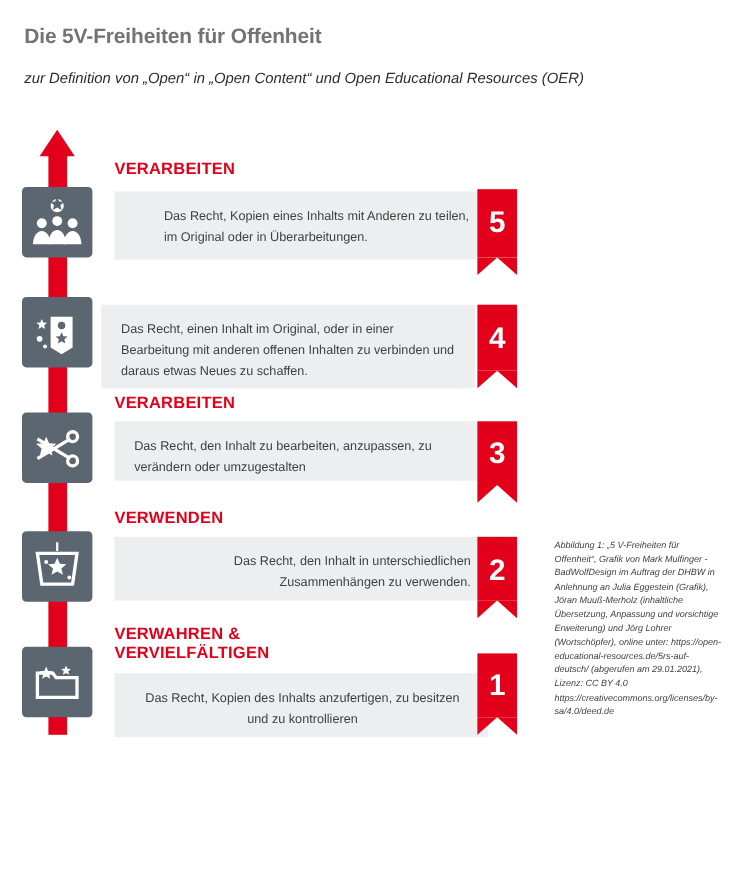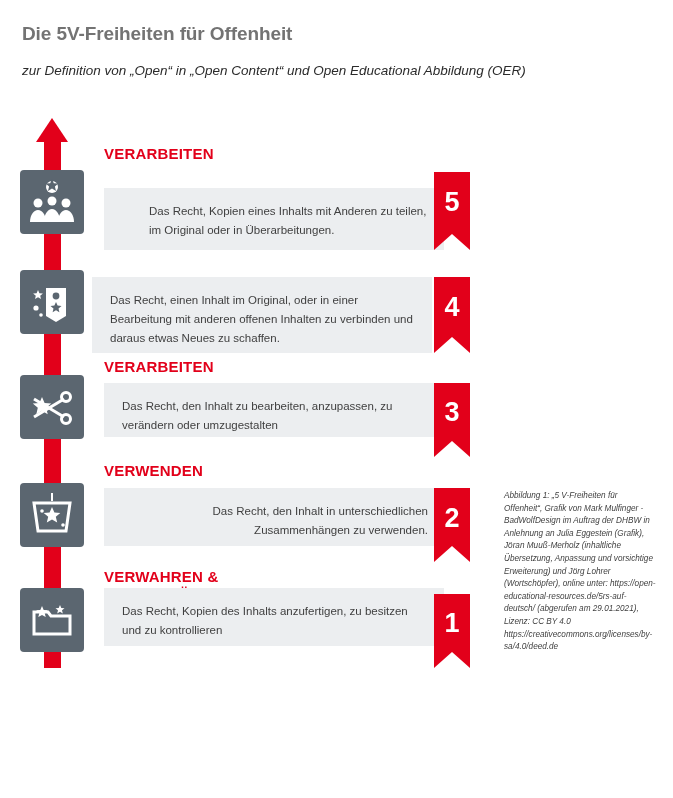--- a/index.html
+++ b/index.html
@@ -94,28 +94,28 @@
     font-size:13.5px;font-style:italic;font-weight:bold;
     color:#e2001a;line-height:28px;
   }
 </style>
 </head>
 <body>
 
 <div class="page">
 
   <h1 class="title">Die 5V-Freiheiten für Offenheit</h1>
-  <div class="subtitle">zur Definition von „Open“ in „Open Content“ und Open Educational Abbildung (OER)</div>
+  <div class="subtitle">zur Definition von „Open“ in „Open Content“ und Open Educational Resources (OER)</div>
 
   <div class="arrow-head"></div>
   <div class="arrow-shaft"></div>
 
   <div class="row">
     <div class="row-head" style="left:104px;top:145px;">VERARBEITEN</div>
-    <div class="box" style="left:104px;top:188px;width:340px;height:62px;padding-left:45px;">Das Recht, Kopien eines Inhalts mit Anderen zu teilen, im Original oder in Überarbeitungen.</div>
+    <div class="box" style="left:104px;top:174px;width:340px;height:62px;padding-left:45px;">Das Recht, Kopien eines Inhalts mit Anderen zu teilen, im Original oder in Überarbeitungen.</div>
     <div class="ribbon" style="left:434px;top:172px;height:62px;"></div>
     <div class="ribbon-tail" style="left:434px;top:234px;"></div>
     <div class="ribbon-num" style="left:434px;top:187px;">5</div>
     <div class="icon-box" style="top:170px;">
       <svg width="64" height="64" viewBox="0 0 64 64" aria-hidden="true">
         <circle cx="32" cy="17" r="6" fill="#ffffff"></circle>
         <path d="M32 9 l1.8 4.2 4.6.3-3.5 3 1.1 4.5L32 18.6l-4 2.4 1.1-4.5-3.5-3 4.6-.3z" fill="#5b6670"></path>
         <circle cx="18" cy="33" r="4.5" fill="#ffffff"></circle>
         <circle cx="32" cy="31" r="4.5" fill="#ffffff"></circle>
         <circle cx="46" cy="33" r="4.5" fill="#ffffff"></circle>
@@ -173,21 +173,21 @@
         <path d="M14 20 L50 20 L46 48 L18 48 Z" fill="none" stroke="#ffffff" stroke-width="3"></path>
         <path d="M32 24 l2.4 5.4 5.9.5-4.5 3.9 1.4 5.8L32 36.5l-5.2 3.1 1.4-5.8-4.5-3.9 5.9-.5z" fill="#ffffff"></path>
         <circle cx="22" cy="28" r="1.8" fill="#ffffff"></circle>
         <circle cx="43" cy="42" r="1.8" fill="#ffffff"></circle>
       </svg>
     </div>
   </div>
 
   <div class="row">
     <div class="row-head" style="left:104px;top:568px;">VERWAHREN &amp; VERVIELFÄLTIGEN</div>
-    <div class="box" style="left:104px;top:588px;width:340px;height:58px;">Das Recht, Kopien des Inhalts anzufertigen, zu besitzen und zu kontrollieren</div>
+    <div class="box" style="left:104px;top:612px;width:340px;height:58px;text-align:center;">Das Recht, Kopien des Inhalts anzufertigen, zu besitzen und zu kontrollieren</div>
     <div class="ribbon" style="left:434px;top:594px;height:58px;"></div>
     <div class="ribbon-tail" style="left:434px;top:652px;"></div>
     <div class="ribbon-num" style="left:434px;top:608px;">1</div>
     <div class="icon-box" style="top:588px;">
       <svg width="64" height="64" viewBox="0 0 64 64" aria-hidden="true">
         <path d="M14 24 L28 24 L31 28 L50 28 L50 46 L14 46 Z" fill="none" stroke="#ffffff" stroke-width="3"></path>
         <path d="M22 18 l1.7 3.9 4.2.3-3.2 2.8 1 4.1L22 27l-3.7 2.1 1-4.1-3.2-2.8 4.2-.3z" fill="#ffffff"></path>
         <path d="M40 17 l1.3 3 3.2.2-2.5 2.1.8 3.1L40 23.8 37.2 25.4l.8-3.1-2.5-2.1 3.2-.2z" fill="#ffffff"></path>
       </svg>
     </div>

